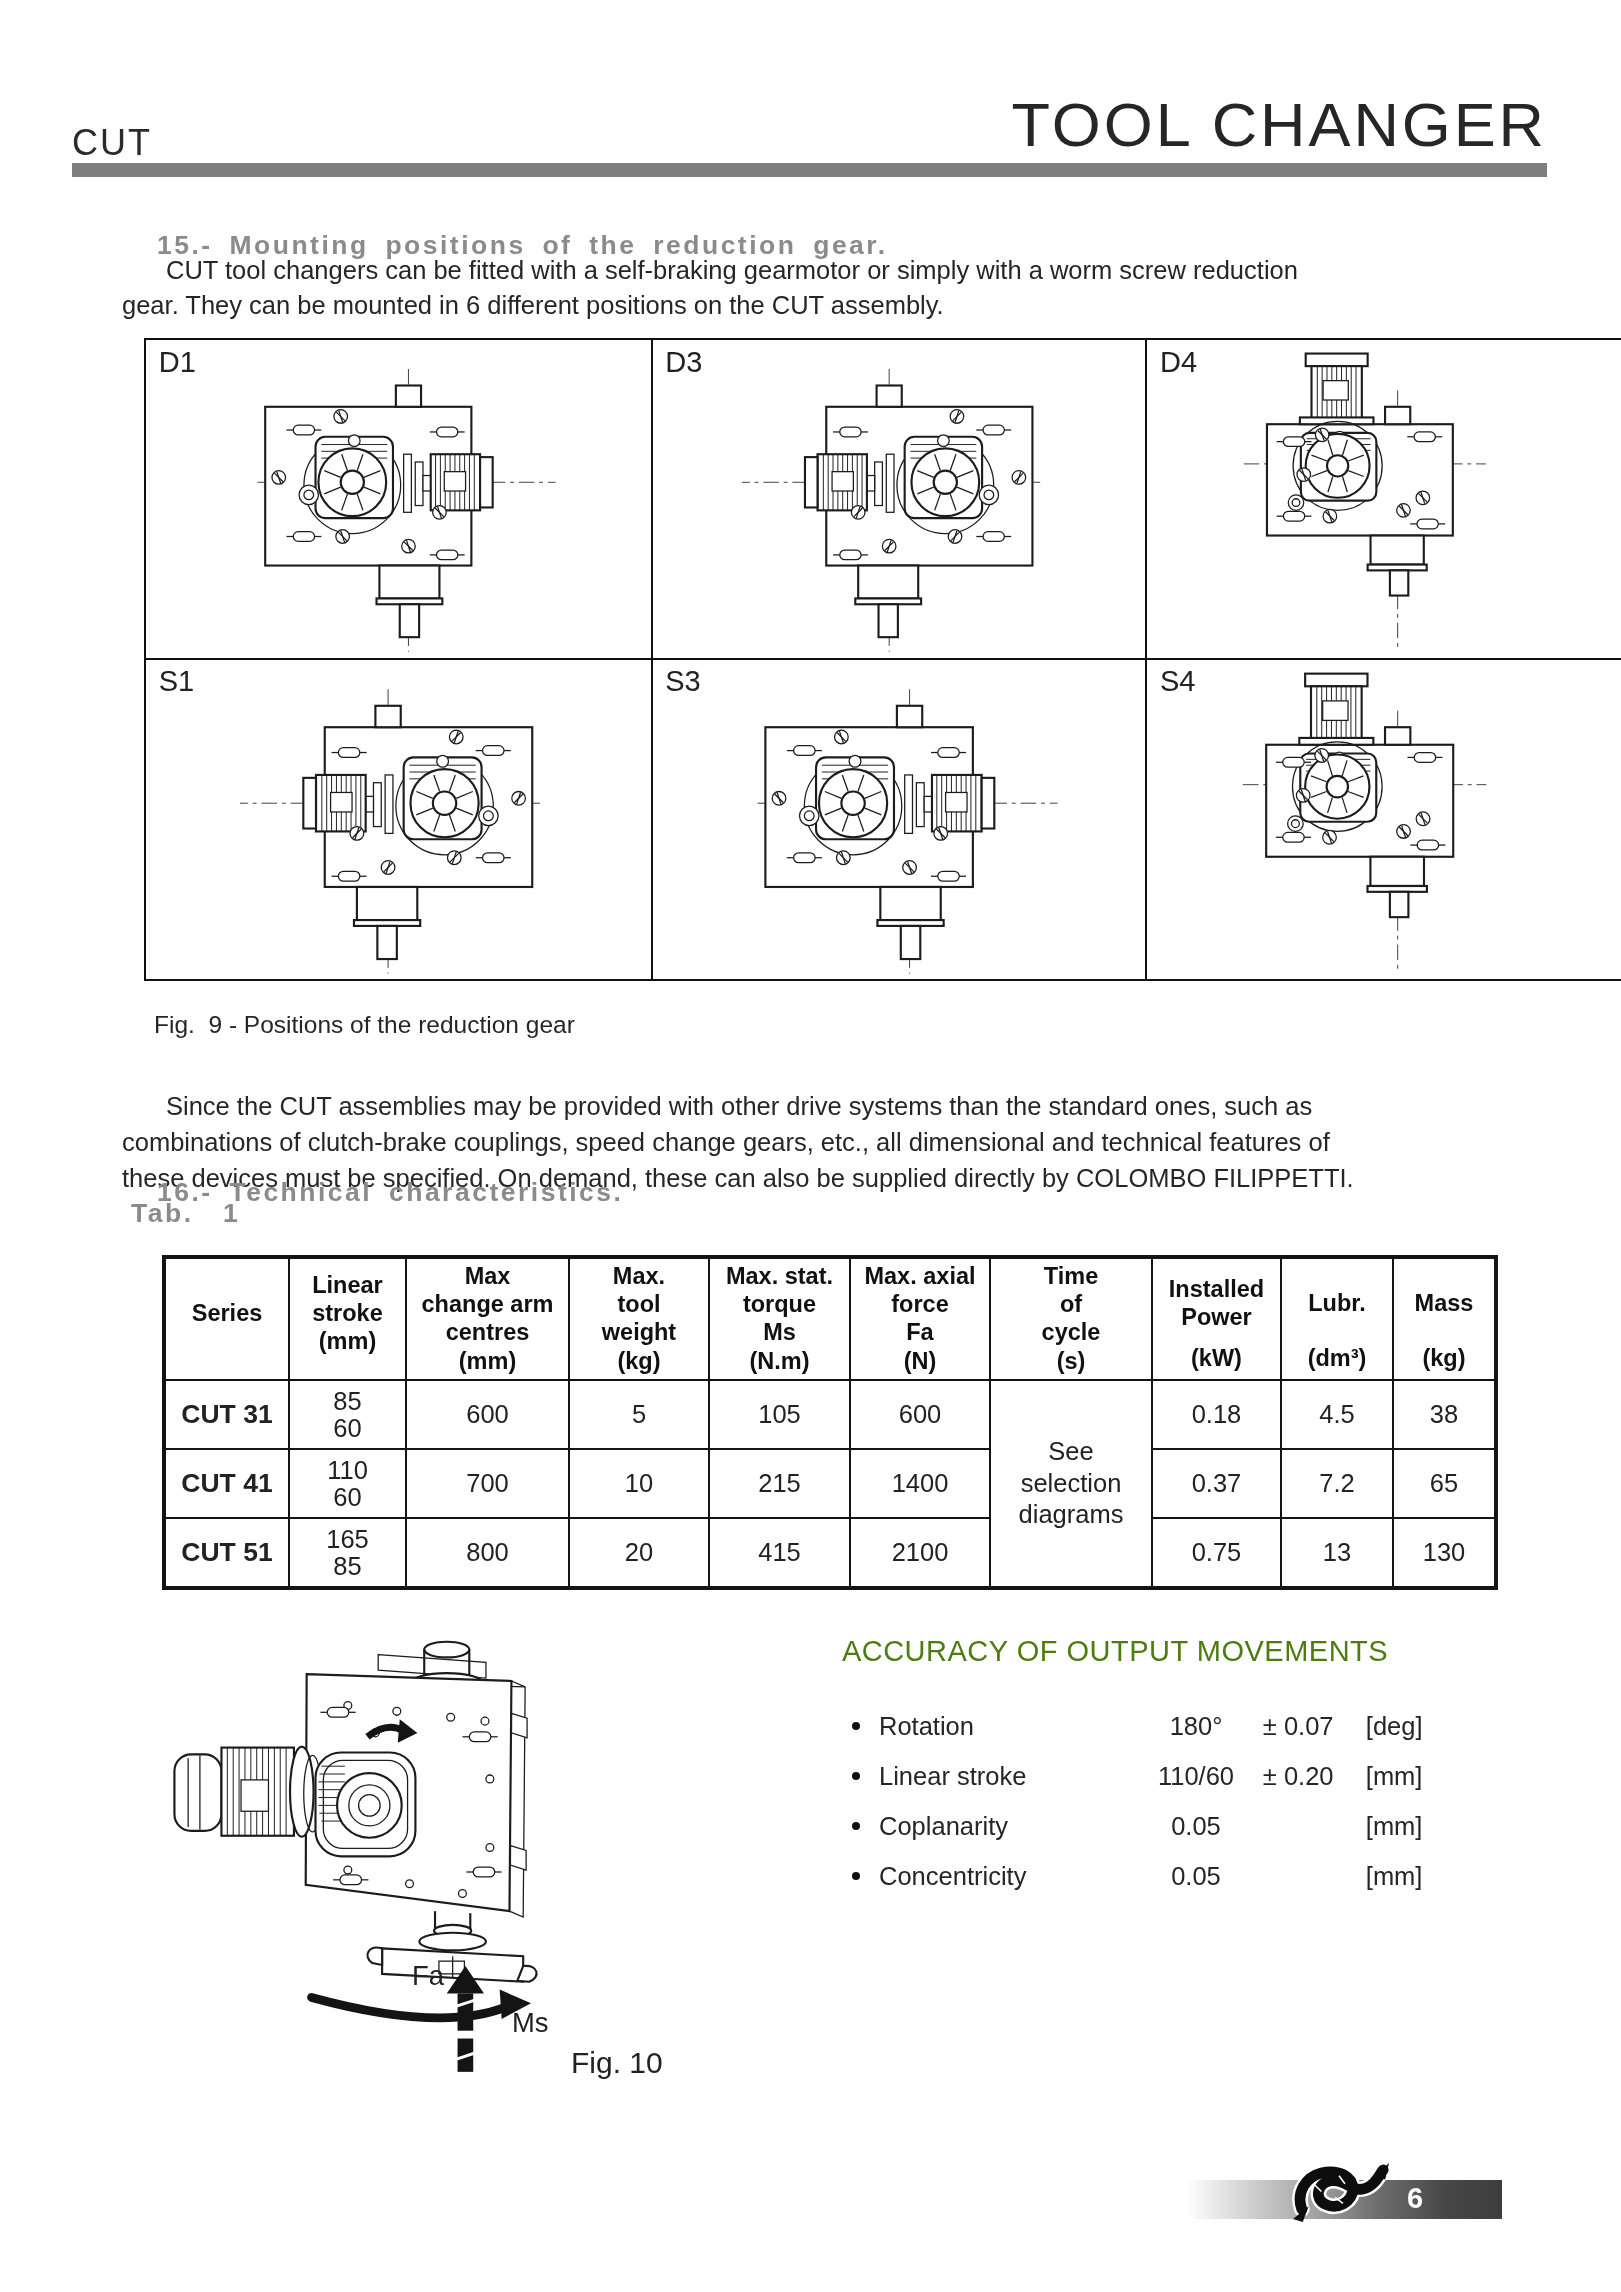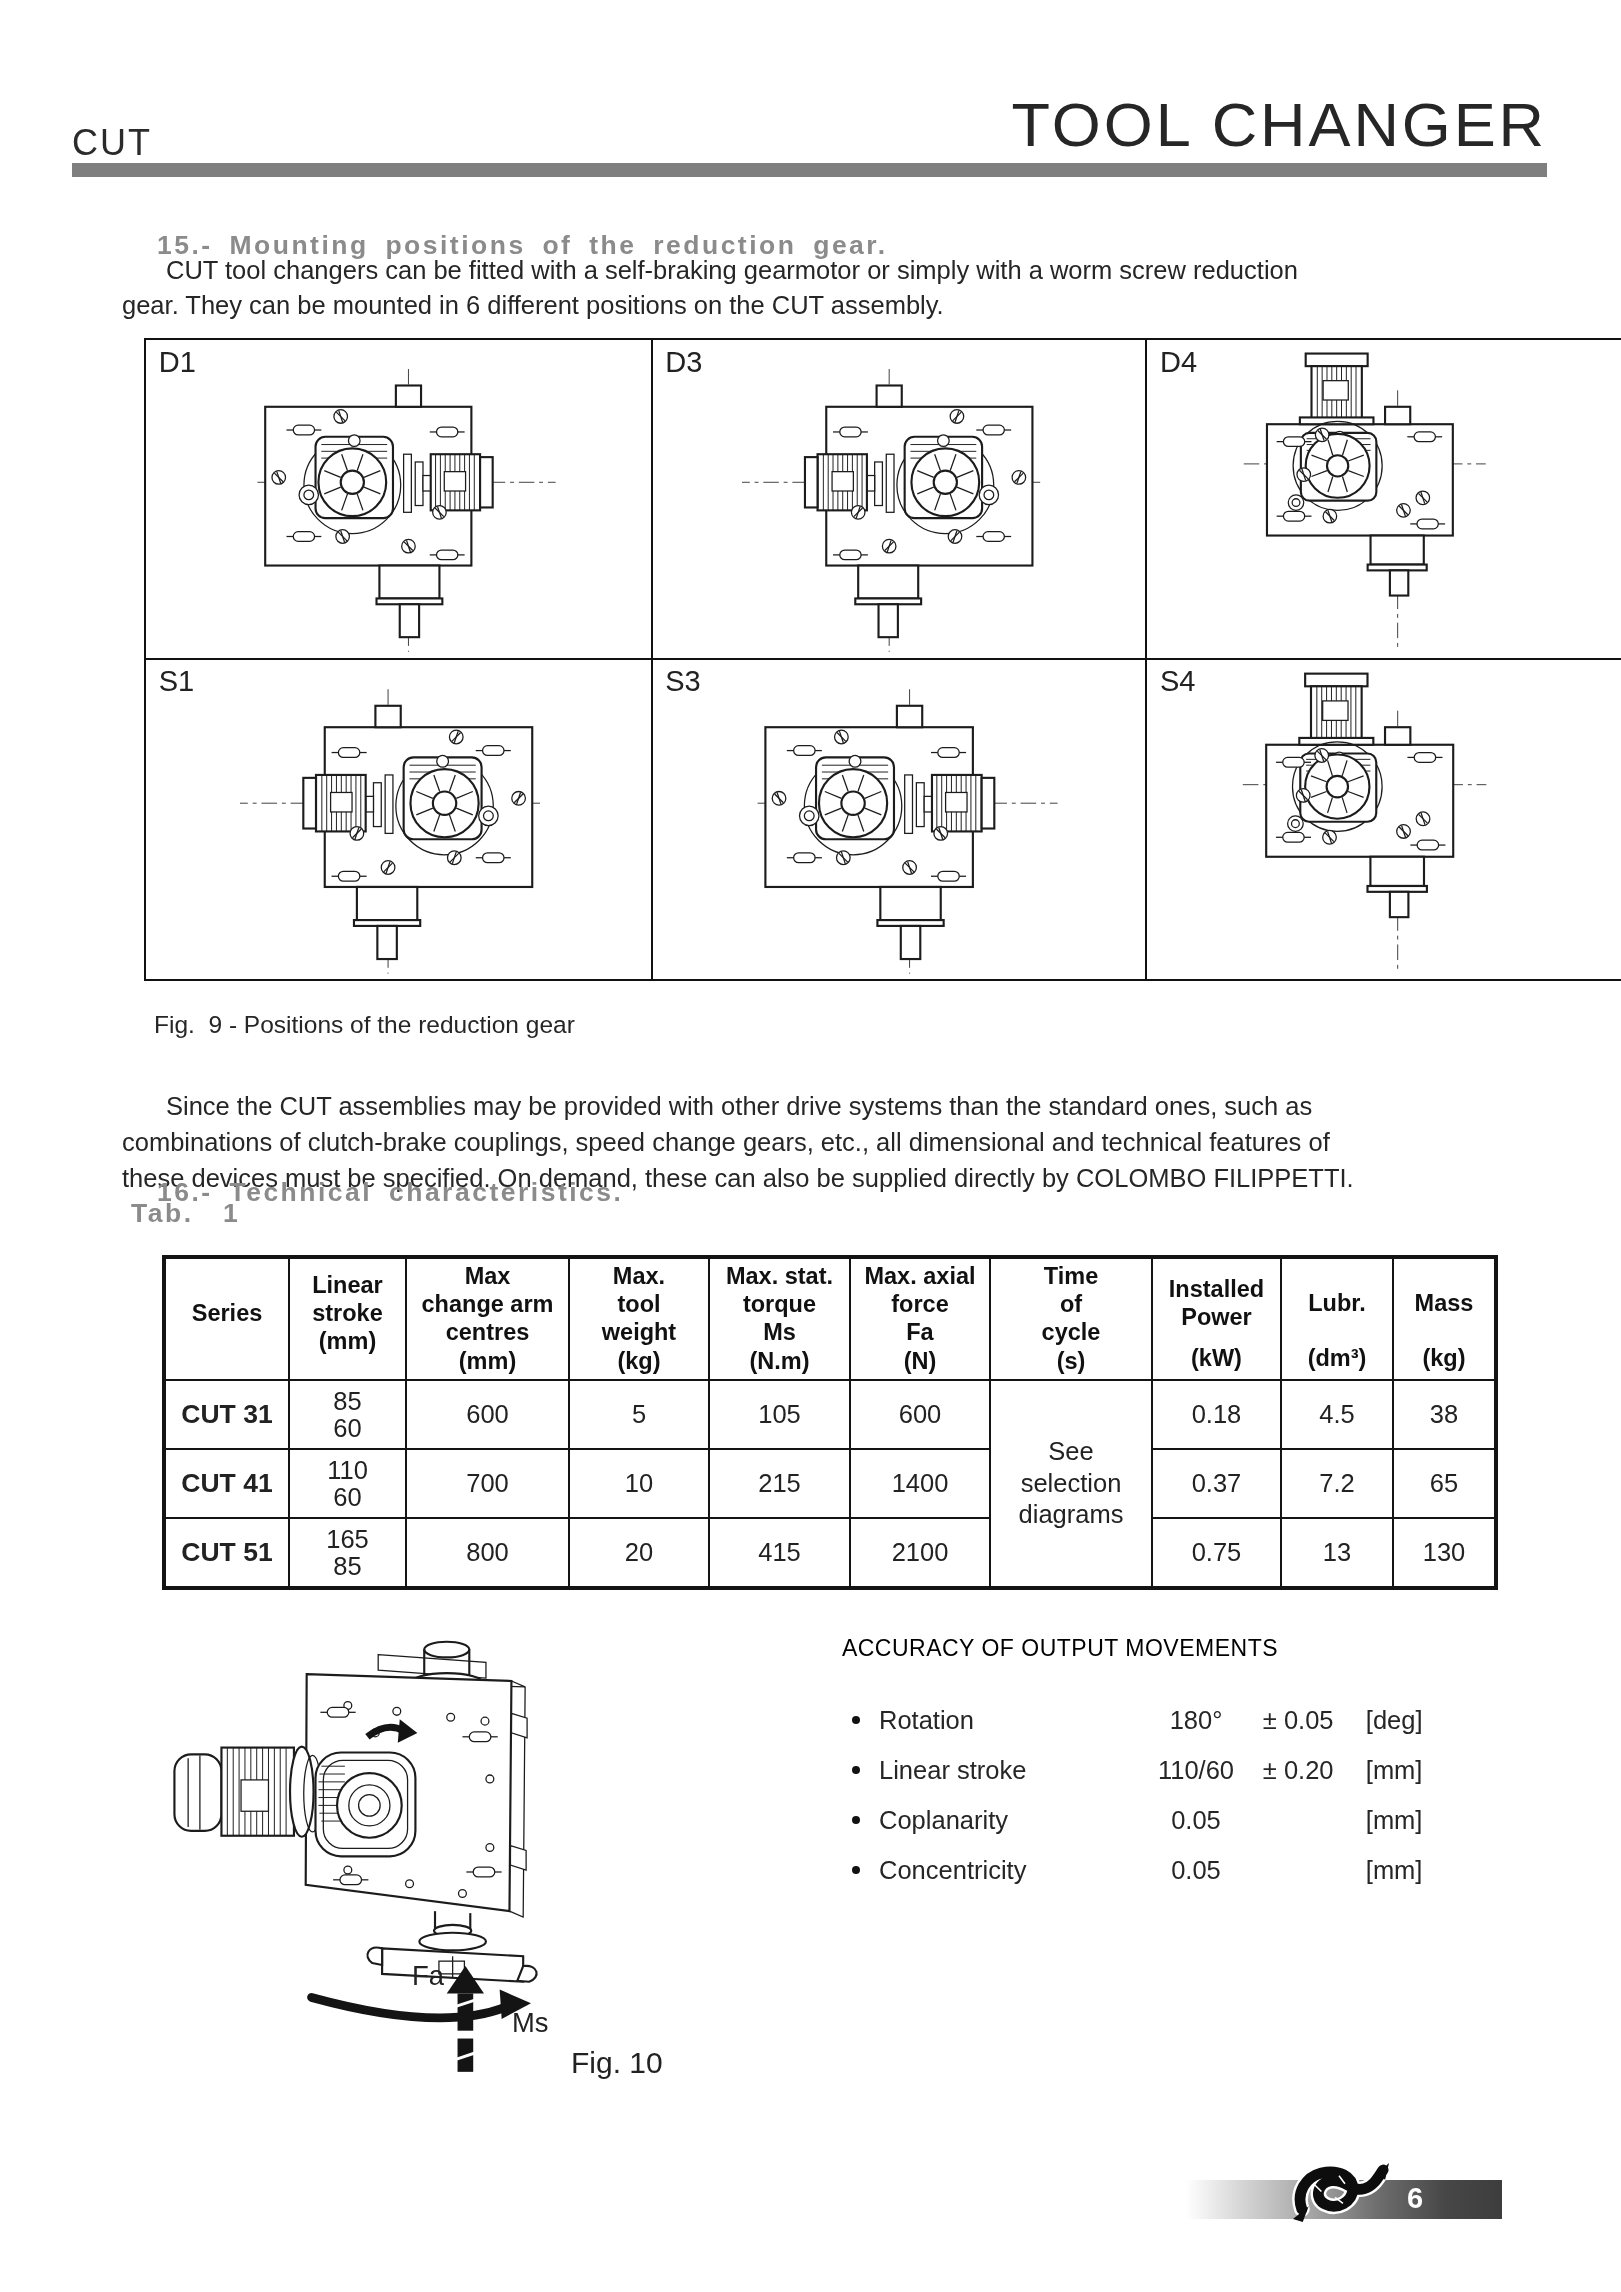--- a/index.html
+++ b/index.html
@@ -48,21 +48,21 @@
   td.stroke-cell{white-space:pre-line;line-height:1.05;}
   td.note-cell{white-space:pre-line;line-height:1.25;font-size:25.5px;}
   
   .fig10{position:absolute;left:147px;top:1617px;width:529px;height:461px;}
   .fig10 svg{position:absolute;left:0;top:0;width:529px;height:461px;}
   .fa-label{position:absolute;left:265px;top:343px;font-size:27.4px;color:#222;}
   .ms-label{position:absolute;left:365px;top:390px;font-size:27.4px;color:#222;}
   .fig10-cap{position:absolute;left:424px;top:429px;font-size:30px;color:#222;white-space:pre;}
   
   .accuracy{position:absolute;left:838px;top:1635px;width:647px;}
-  .acc-title{font-size:23px;color:#000000;letter-spacing:0.5px;padding-left:3.9px;}
+  .acc-title{font-size:29px;color:#4d7c0f;letter-spacing:0.5px;padding-left:3.9px;}
   .acc-rows{margin-top:33px;}
   .acc-row{display:grid;grid-template-columns:41px 258px 118px 103px auto;height:50px;align-items:center;font-size:25.5px;color:#262626;}
   .acc-bullet{width:8.8px;height:8.8px;border-radius:50%;background:#111;margin-left:13.7px;}
   .acc-value{text-align:center;}
   .acc-tol{padding-left:7.8px;}
   .acc-unit{padding-left:7.8px;}
   
   .footer-bar{position:absolute;left:1186px;top:2180px;width:316px;height:39px;
       background:linear-gradient(to right,#ffffff 0%,#d9d9d9 16%,#a9a9a9 38%,#6f6f6f 60%,#474747 82%,#3d3d3d 100%);}
   .logo{position:absolute;left:1292px;top:2160px;width:98px;height:65px;}
@@ -472,21 +472,21 @@
     <span class="fig10-cap">Fig. 10</span>
   </div>
 
   <div class="accuracy">
     <div class="acc-title">ACCURACY OF OUTPUT MOVEMENTS</div>
     <div class="acc-rows">
       <div class="acc-row">
         <span class="acc-bullet"></span>
         <span class="acc-label">Rotation</span>
         <span class="acc-value">180°</span>
-        <span class="acc-tol">± 0.05</span>
+        <span class="acc-tol">± 0.07</span>
         <span class="acc-unit">[deg]</span>
       </div>
       <div class="acc-row">
         <span class="acc-bullet"></span>
         <span class="acc-label">Linear stroke</span>
         <span class="acc-value">110/60</span>
         <span class="acc-tol">± 0.20</span>
         <span class="acc-unit">[mm]</span>
       </div>
       <div class="acc-row">

